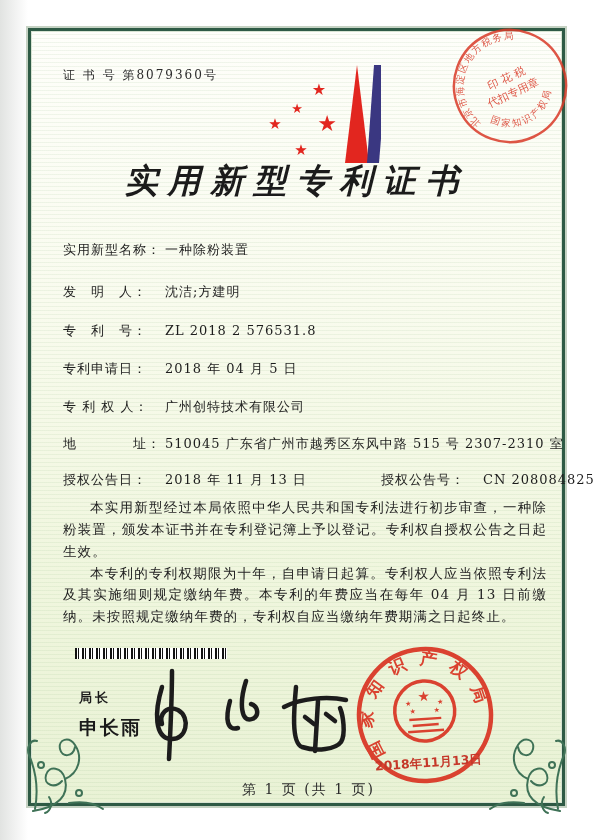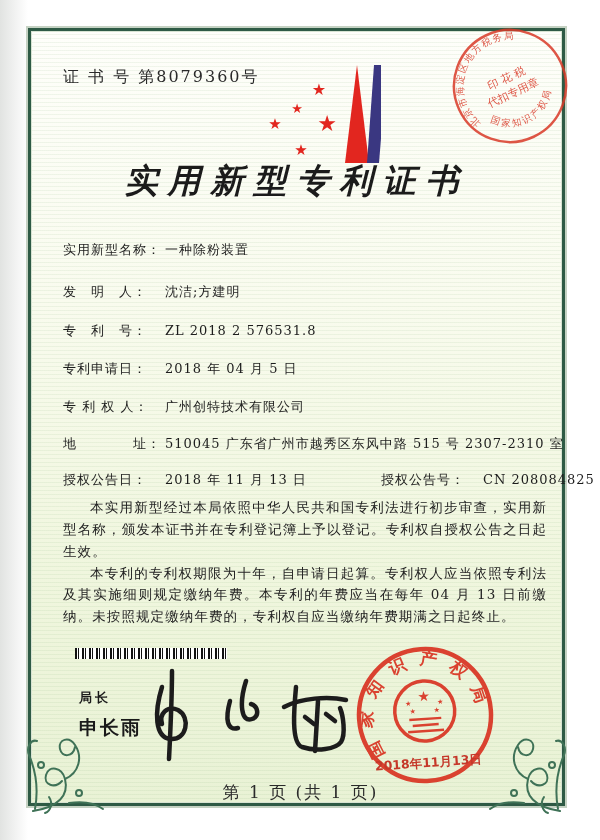--- a/index.html
+++ b/index.html
@@ -11,21 +11,21 @@
     background:linear-gradient(90deg, rgba(90,100,90,0.18), rgba(255,255,255,0)); }
 
   .frame { position:absolute; left:28px; top:28px; width:537px; height:778px;
     border:3px solid #2e5a45;
     box-shadow:0 0 0 2px #c5d2c3, inset 0 0 0 1px #d7e3d2;
     background:
       repeating-linear-gradient(0deg, rgba(120,170,110,0.10) 0 1px, rgba(255,255,255,0) 1px 4px),
       linear-gradient(180deg, #fefefa 0%, #f9fbee 35%, #f0f6de 70%, #e9f2d5 100%);
     overflow:visible; }
 
-  .cert-number { position:absolute; left:32px; top:36px; font-size:16px;
+  .cert-number { position:absolute; left:32px; top:36px; font-size:12px;
     letter-spacing:2px; color:#2a2a2a; }
 
   .logo { position:absolute; left:210px; top:26px; width:140px; height:110px; }
 
   .tax-stamp { position:absolute; left:414px; top:-10px; width:130px; height:130px;
     transform:rotate(-25deg); opacity:.85; }
 
   .title { position:absolute; left:0; top:128px; width:100%; text-align:center;
     font-size:33px; font-weight:600; letter-spacing:10px; color:#1b1b1b;font-style:italic; }
 
@@ -51,22 +51,22 @@
     font-family:"DejaVu Sans","Liberation Sans",sans-serif; }
   .sig-name  { position:absolute; left:48px; top:684px; font-size:19px;
     font-weight:700; letter-spacing:2px; color:#1a1a1a;
     font-family:"DejaVu Sans","Liberation Sans",sans-serif; }
 
   .signature-svg { position:absolute; left:95px; top:626px; width:240px; height:112px; }
 
   .office-seal { position:absolute; left:314px; top:604px; width:160px; height:160px;
     transform:rotate(-4deg); opacity:.9; }
 
-  .footer { position:absolute; left:4px; top:750px; width:100%; text-align:center;
-    font-size:17px; letter-spacing:2px; color:#2a2a2a; }
+  .footer { position:absolute; left:12px; top:750px; width:100%; text-align:center;
+    font-size:14px; letter-spacing:2px; color:#2a2a2a; }
 
   .corner { position:absolute; width:110px; height:110px; }
   .corner-bl { left:-12px; bottom:-14px; }
   .corner-br { right:-12px; bottom:-14px; transform:scaleX(-1); }
 </style>
 </head>
 <body>
 
 <div class="scan-shade"></div>
 
@@ -125,21 +125,21 @@
   </div>
   <div class="field-row row-6">
     <span class="field-label">地　　　　址：</span><span class="field-value">510045 广东省广州市越秀区东风中路 515 号 2307-2310 室</span>
   </div>
   <div class="field-row row-7">
     <span><span class="field-label">授权公告日：</span><span class="field-value">2018 年 11 月 13 日</span></span>
     <span class="grant-no"><span class="field-label">授权公告号：</span><span class="field-value">CN 208084825 U</span></span>
   </div>
 
   <div class="paragraphs">
-    <p>本实用新型经过本局依照中华人民共和国专利法进行初步审查，实用新型名称，颁发本证书并在专利登记簿上予以登记。专利权自授权公告之日起生效。</p>
+    <p>本实用新型经过本局依照中华人民共和国专利法进行初步审查，一种除粉装置，颁发本证书并在专利登记簿上予以登记。专利权自授权公告之日起生效。</p>
     <p>本专利的专利权期限为十年，自申请日起算。专利权人应当依照专利法及其实施细则规定缴纳年费。本专利的年费应当在每年 04 月 13 日前缴纳。未按照规定缴纳年费的，专利权自应当缴纳年费期满之日起终止。</p>
   </div>
 
   <div class="barcode"></div>
 
   <div class="sig-title">局长</div>
   <div class="sig-name">申长雨</div>
 
   <svg class="signature-svg" viewBox="0 0 240 112">
     <g fill="none" stroke="#1c1c1c" stroke-width="4.5" stroke-linecap="round" stroke-linejoin="round">

